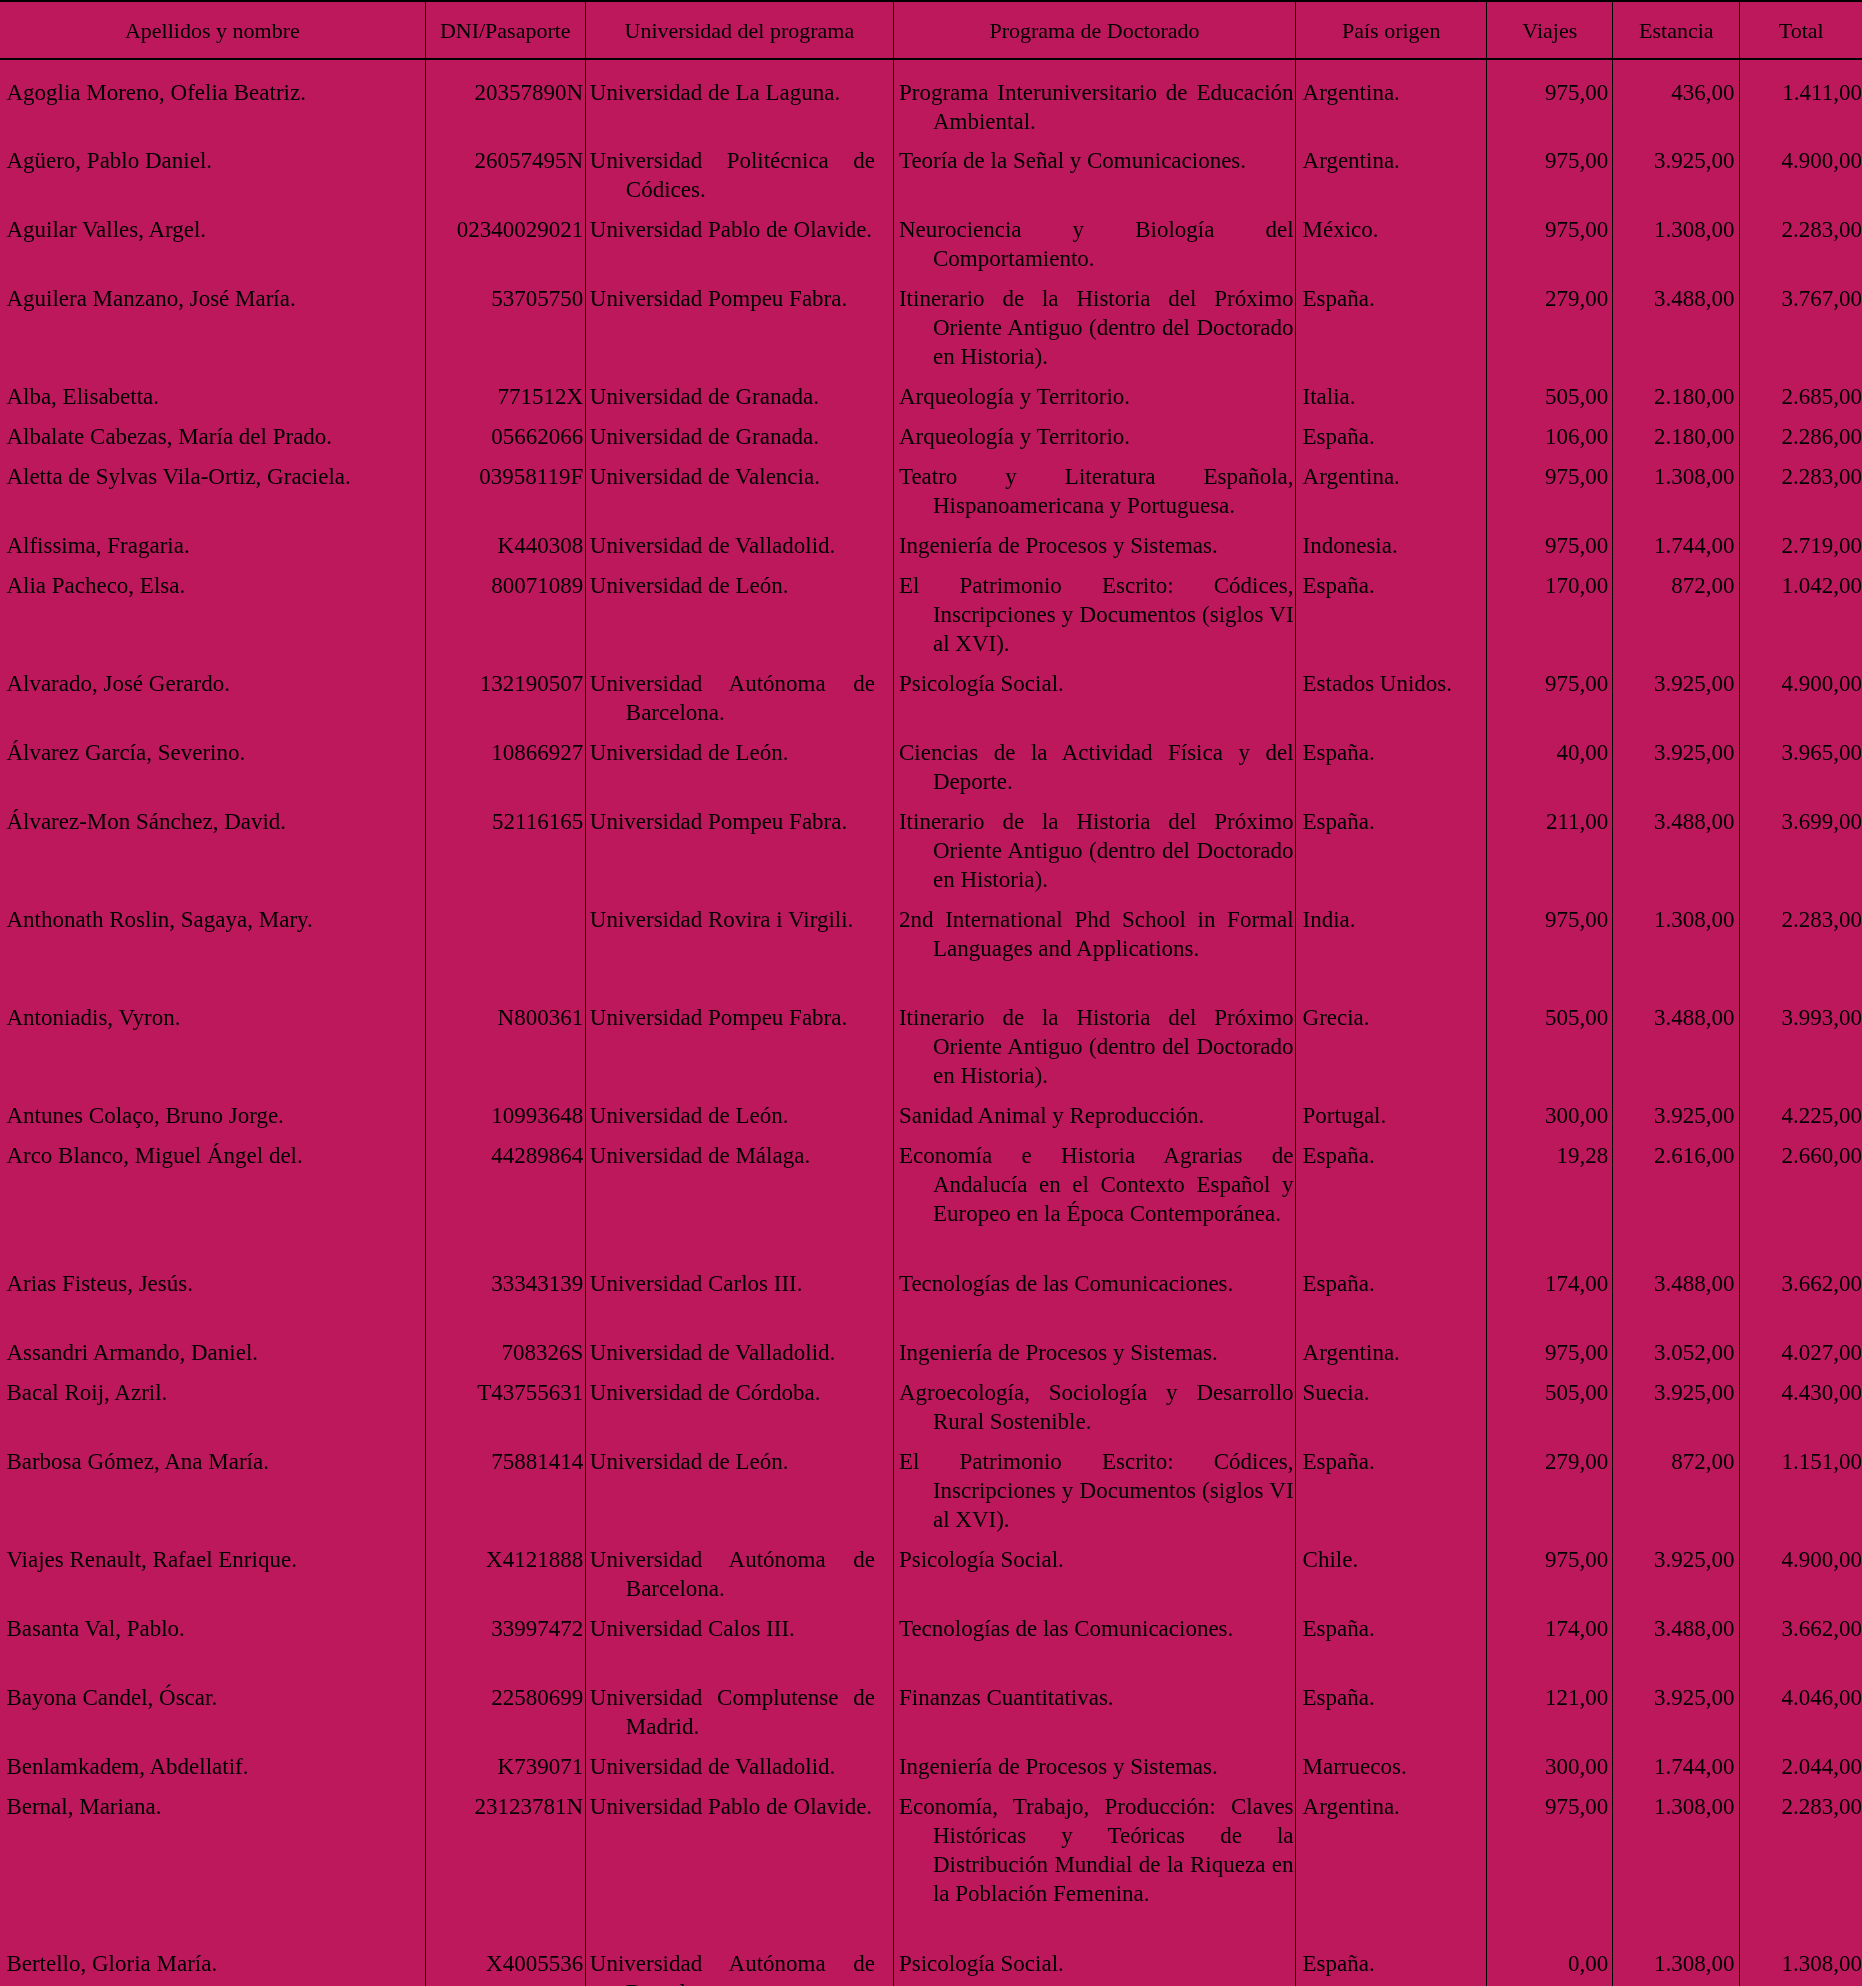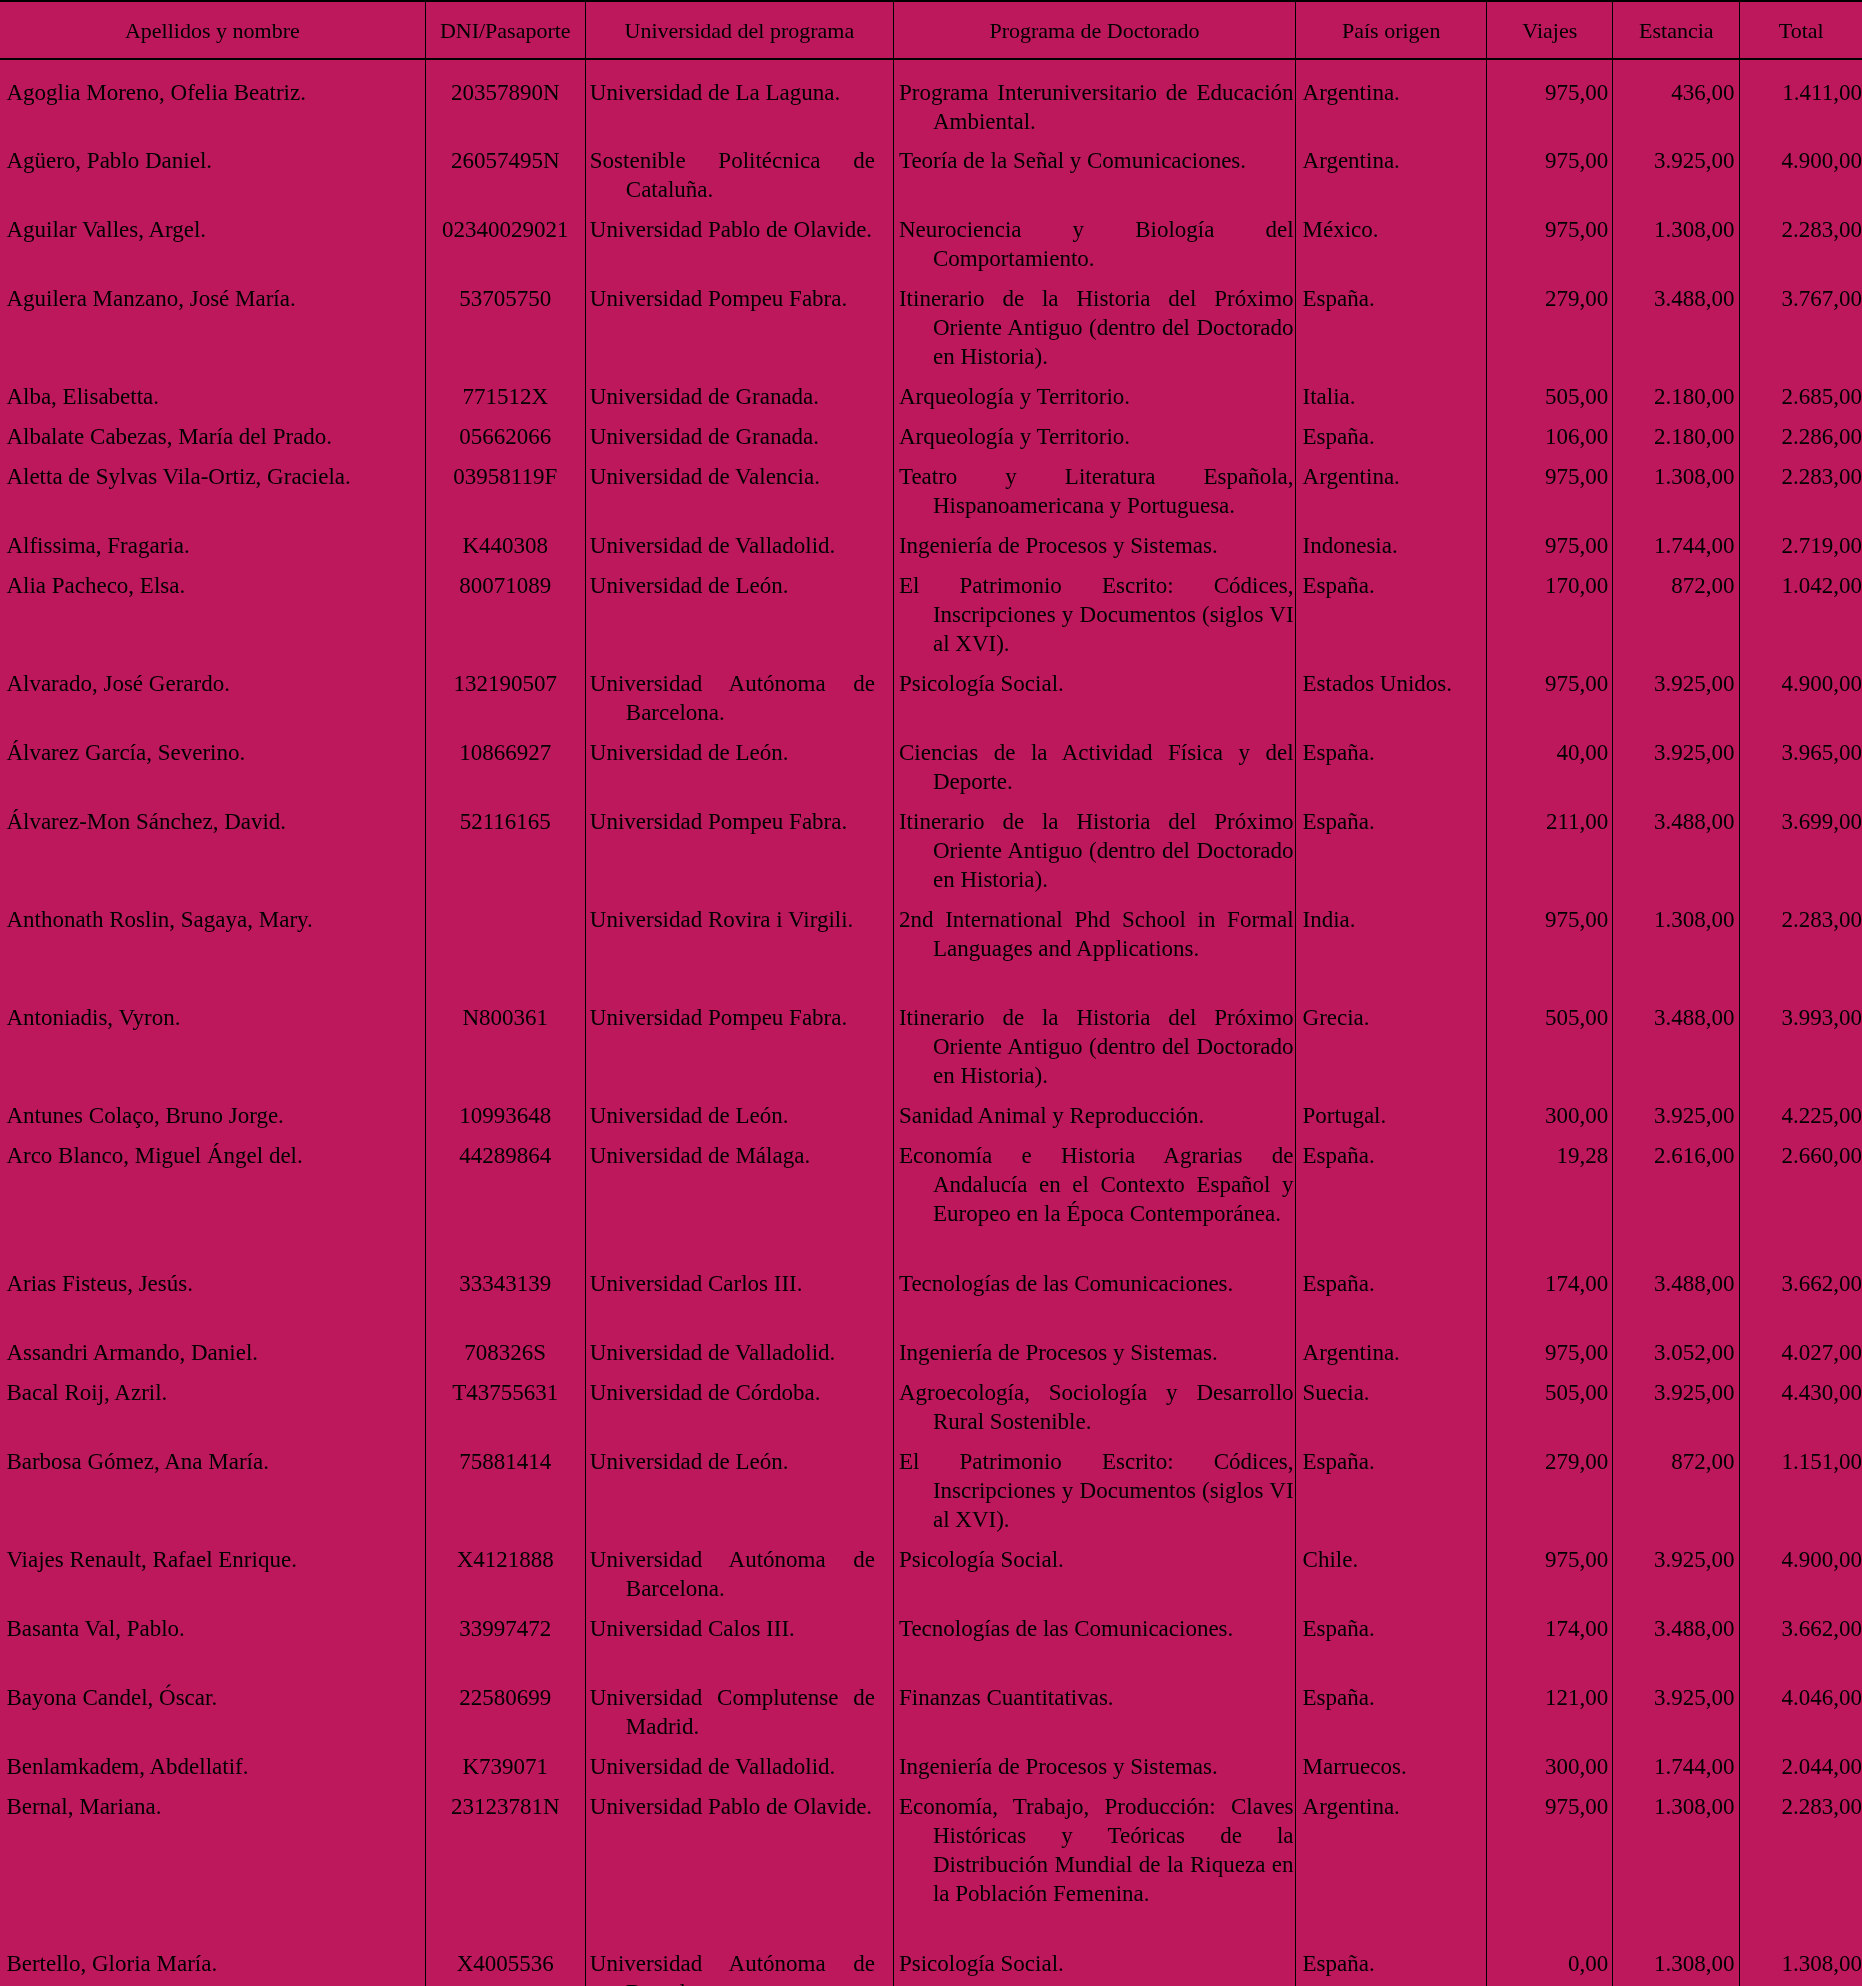--- a/index.html
+++ b/index.html
@@ -31,21 +31,21 @@
     border-bottom: 2.4px solid #000;
     height: 56px;
     vertical-align: middle;
     text-align: center;
     font-size: 22px;
     padding: 0 4.8px;
   }
   td { padding: 10.3px 3.2px 0 4.8px; }
   tr.first td { padding-top: 17.5px; }
   td.col-name    { text-align: justify; padding-left: 6.4px;  padding-right: 2.4px; }
-  td.col-dni     { text-align: center;  padding-left: 1.6px;  padding-right: 1.6px; white-space: nowrap; }
+  td.col-dni     { text-align: right;  padding-left: 1.6px;  padding-right: 1.6px; white-space: nowrap; }
   td.col-univ    { text-align: justify; padding-left: 40px; text-indent: -36px; padding-right: 18px; }
   td.col-prog    { text-align: justify; padding-left: 39px; text-indent: -34px; padding-right: 1.6px; }
   td.col-country { text-align: left;    padding-left: 6.4px; }
   td.col-trips   { text-align: right;   padding-right: 4px; white-space: nowrap; }
   td.col-stay    { text-align: right;   padding-right: 4.8px; white-space: nowrap; }
   td.col-total   { text-align: right;   padding-right: 0; white-space: nowrap; }
 </style>
 </head>
 <body>
 
@@ -80,21 +80,21 @@
           <td class="col-univ">Universidad de La Laguna.</td>
           <td class="col-prog">Programa Interuniversitario de Educación Ambiental.</td>
           <td class="col-country">Argentina.</td>
           <td class="col-trips">975,00</td>
           <td class="col-stay">436,00</td>
           <td class="col-total">1.411,00</td>
         </tr>
         <tr style="height: 69px;">
           <td class="col-name">Agüero, Pablo Daniel.</td>
           <td class="col-dni">26057495N</td>
-          <td class="col-univ">Sostenible Politécnica de Cataluña.</td>
+          <td class="col-univ">Universidad Politécnica de Códices.</td>
           <td class="col-prog">Teoría de la Señal y Comunicaciones.</td>
           <td class="col-country">Argentina.</td>
           <td class="col-trips">975,00</td>
           <td class="col-stay">3.925,00</td>
           <td class="col-total">4.900,00</td>
         </tr>
         <tr style="height: 69px;">
           <td class="col-name">Aguilar Valles, Argel.</td>
           <td class="col-dni">02340029021</td>
           <td class="col-univ">Universidad Pablo de Olavide.</td>

